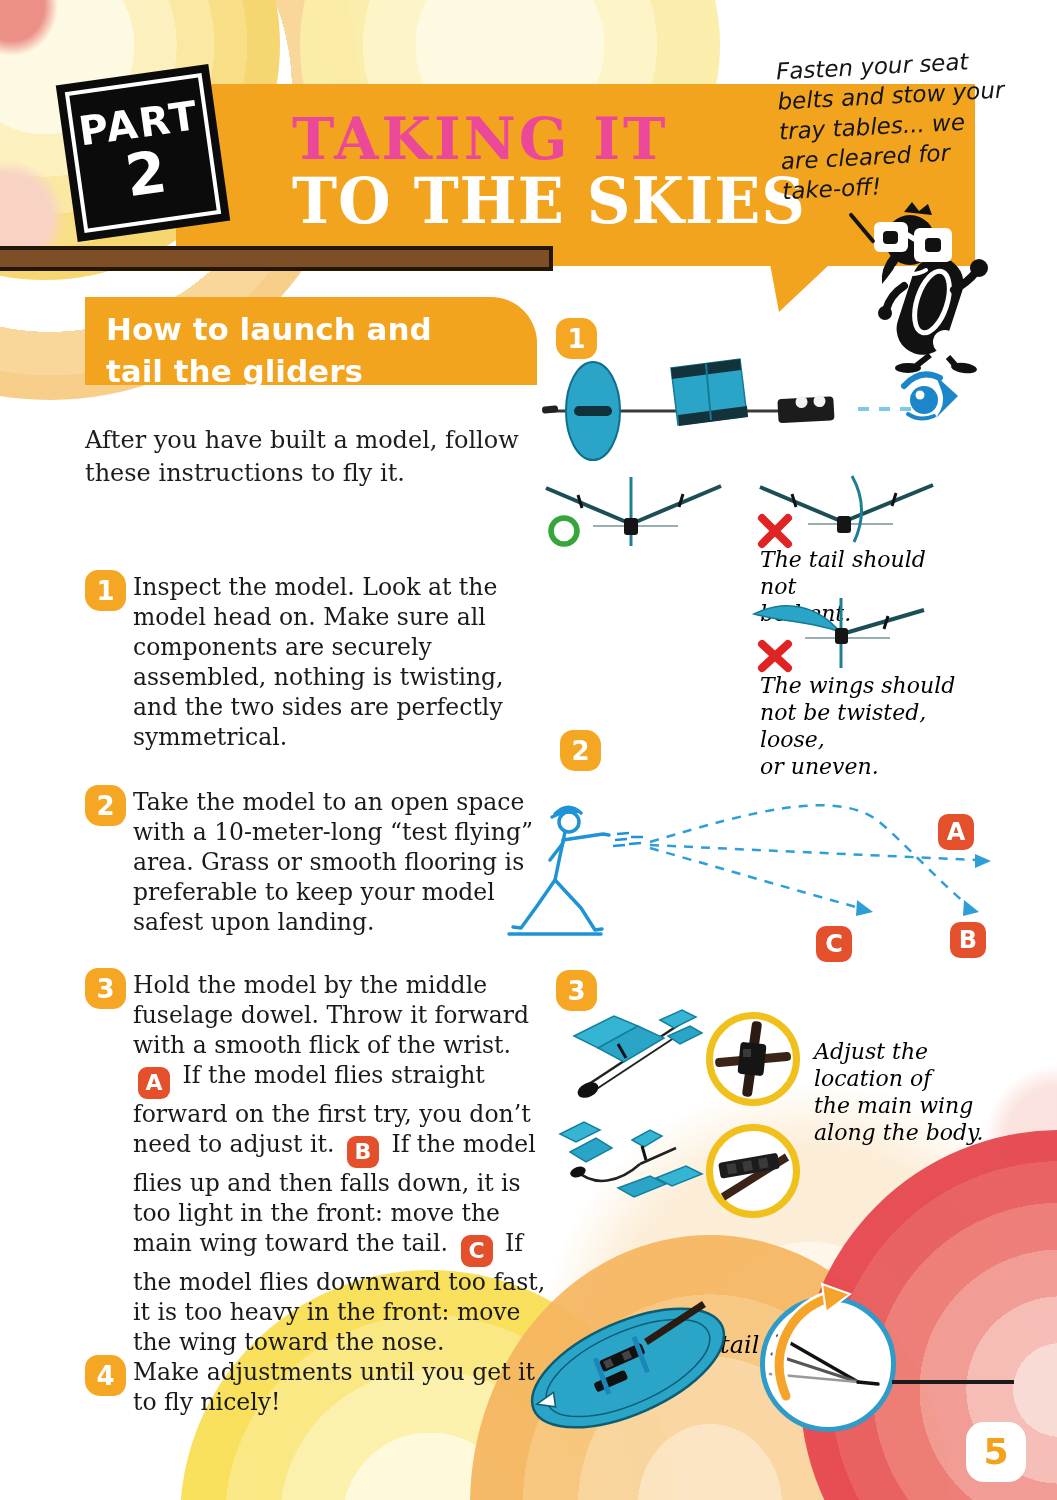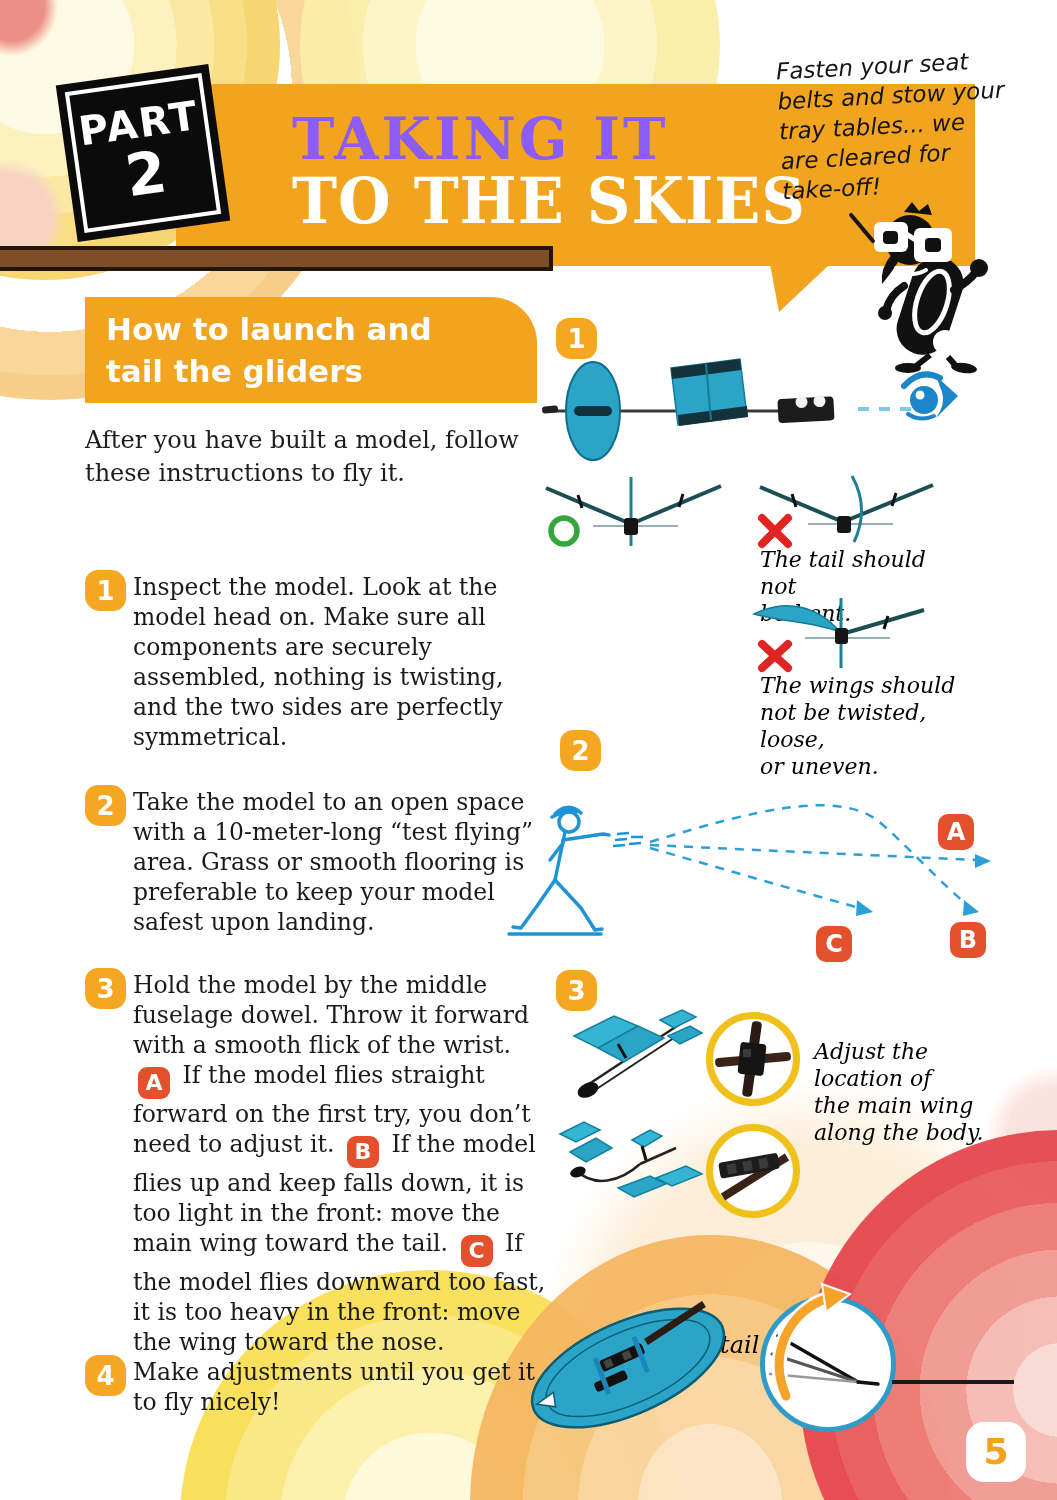--- a/index.html
+++ b/index.html
@@ -25,35 +25,35 @@
   .bg-bc-orange { left:470px; top:1235px; width:480px; height:540px;
     background:radial-gradient(closest-side,#FBE4C2 0 30%,#F9D49E 30% 55%,#F7C47C 55% 78%,#F5B55F 78% 100%); opacity:.92; }
   .bg-r-pink { left:985px; top:1065px; width:145px; height:145px; background:radial-gradient(closest-side,#FADFDA 0 70%,rgba(250,223,218,0) 100%); opacity:.85; }
   .bg-br-red { left:800px; top:1130px; width:520px; height:520px;
     background:radial-gradient(closest-side,#F9DAD5 0 18%,#F5BCB4 18% 36%,#F19A92 36% 54%,#ED7B76 54% 72%,#E95E60 72% 88%,#E64A52 88% 100%); opacity:.97; }
 
   
   .banner { left:176px; top:84px; width:799px; height:182px; background:#F2A41F; z-index:1; }
   .banner-tail { left:770px; top:264px; width:60px; height:48px; background:#F2A41F; z-index:1;
     clip-path:polygon(0 0,100% 0,15% 100%); }
-  .title1 { left:292px; top:110px; font:bold 57px/1 "DejaVu Serif", serif; color:#8b5cf6; letter-spacing:3px; z-index:2; }
+  .title1 { left:292px; top:110px; font:bold 57px/1 "DejaVu Serif", serif; color:#ec4899; letter-spacing:3px; z-index:2; }
   .title2 { left:292px; top:170px; font:bold 63px/1 "DejaVu Serif", serif; color:#fff; letter-spacing:1px; z-index:2; transform:scaleX(.96); transform-origin:left; }
   .brown-bar { left:0; top:246px; width:553px; height:25px; background:#7E4E26; border:4px solid #241607; border-left:none; z-index:3; }
   .part-badge { left:66px; top:74px; width:154px; height:158px; background:#0b0b0b; transform:rotate(-8deg); z-index:4; }
   .part-inner { position:absolute; left:8px; top:8px; right:8px; bottom:8px; border:4px solid #fff;
     display:flex; flex-direction:column; align-items:center; justify-content:center; color:#fff;
     font-family:"DejaVu Sans", sans-serif; font-weight:bold; }
   .part-word { font-size:40px; letter-spacing:2px; line-height:1; }
   .part-num { font-size:58px; line-height:1; margin-top:2px; }
   .handwriting { left:779px; top:50px; width:245px; font:italic 23px/30px "DejaVu Sans", sans-serif; color:#151515; transform:rotate(-3deg); z-index:4; }
   .pointer-line { left:843px; top:226px; width:38px; height:4px; background:#141414; border-radius:2px; transform:rotate(50deg); z-index:4; }
   .character { left:852px; top:198px; z-index:4; }
 
   
-  .howto-box { left:85px; top:297px; width:452px; height:106px; background:#F2A41F; border-radius:0 46px 0 0;
+  .howto-box { left:85px; top:297px; width:452px; height:88px; background:#F2A41F; border-radius:0 46px 0 0;
     padding:11px 0 0 21px; z-index:2; }
   .howto-box div { font:bold 31px/42px "DejaVu Sans", sans-serif; color:#fff; }
   .intro { left:85px; top:424px; width:455px; font:24px/33px "DejaVu Serif", serif; color:#1d1d1d; z-index:2; }
   .heres-how { left:85px; top:508px; font:bold 31px/1 "DejaVu Sans", sans-serif; color:#131313; z-index:2; }
   .step-badge, .fig-badge { position:absolute; width:41px; height:41px; background:#F5A623; border-radius:13px 15px 13px 15px;
     color:#fff; font:bold 26px/1 "DejaVu Sans", sans-serif; display:flex; align-items:center; justify-content:center; z-index:2; }
   .step-text { position:absolute; font:23.5px/30px "DejaVu Serif", serif; color:#1a1a1a; z-index:2; }
   .abc-badge { display:inline-flex; width:32px; height:32px; background:#E3502B; border-radius:9px; color:#fff;
     font:bold 22px/1 "DejaVu Sans", sans-serif; align-items:center; justify-content:center; vertical-align:-7px; margin:0 5px; }
   .abc-float { position:absolute; width:36px; height:36px; background:#E3502B; border-radius:10px; color:#fff;
@@ -137,21 +137,21 @@
 
   <div class="step-badge" style="left:85px;top:785px">2</div>
   <div class="step-text" style="left:133px;top:787px;width:415px">Take the model to an open space with a 10-meter-long “test flying” area. Grass or smooth flooring is preferable to keep your model safest upon landing.</div>
 
   <div class="step-badge" style="left:85px;top:968px">3</div>
   <div class="step-text" style="left:133px;top:970px;width:415px">
     <span>Hold the model by the middle fuselage dowel. Throw it forward with a smooth flick of the wrist.</span>
     <span class="abc-badge">A</span>
     <span>If the model flies straight forward on the first try, you don’t need to adjust it.</span>
     <span class="abc-badge">B</span>
-    <span>If the model flies up and keep falls down, it is too light in the front: move the main wing toward the tail.</span>
+    <span>If the model flies up and then falls down, it is too light in the front: move the main wing toward the tail.</span>
     <span class="abc-badge">C</span>
     <span>If the model flies downward too fast, it is too heavy in the front: move the wing toward the nose.</span>
   </div>
 
   <div class="step-badge" style="left:85px;top:1355px">4</div>
   <div class="step-text" style="left:133px;top:1357px;width:415px">Make adjustments until you get it to fly nicely!</div>
 
   <div class="fig-badge" style="left:556px;top:318px">1</div>
   <svg class="fig" style="left:538px;top:356px" width="422" height="112" viewBox="0 0 422 112">
     <line x1="8" y1="55" x2="265" y2="55" stroke="#3a3a3a" stroke-width="3"></line>

